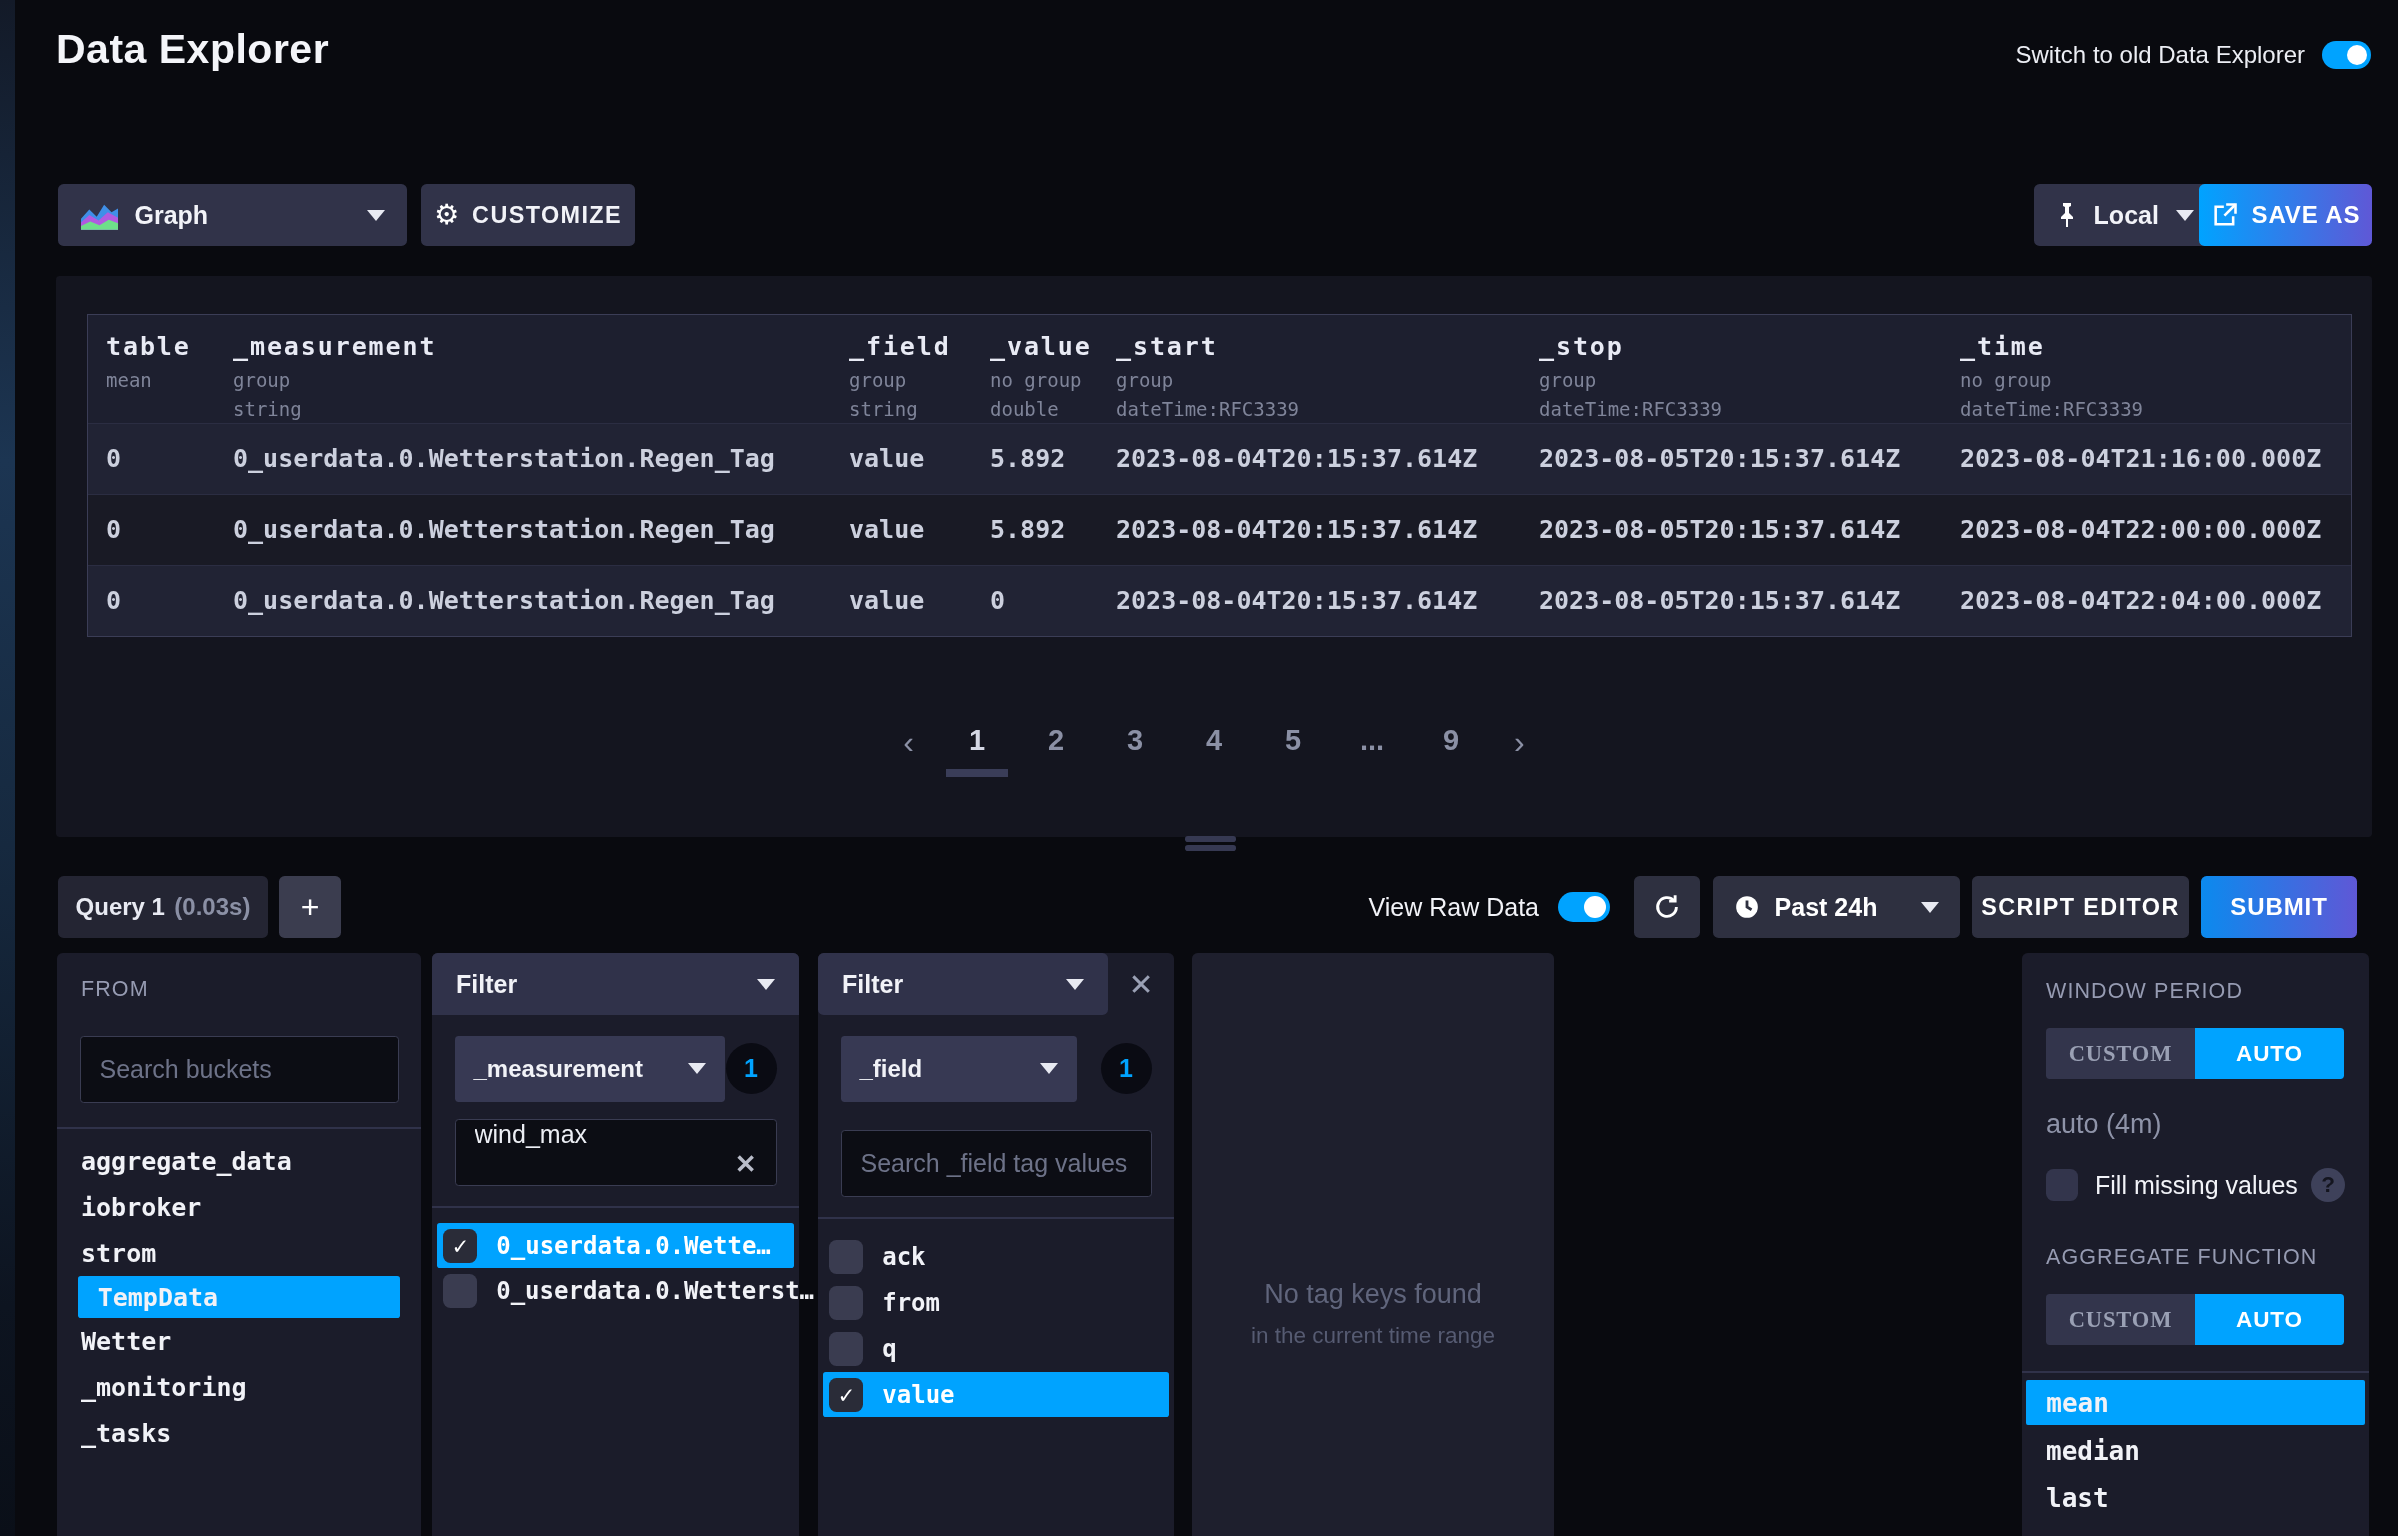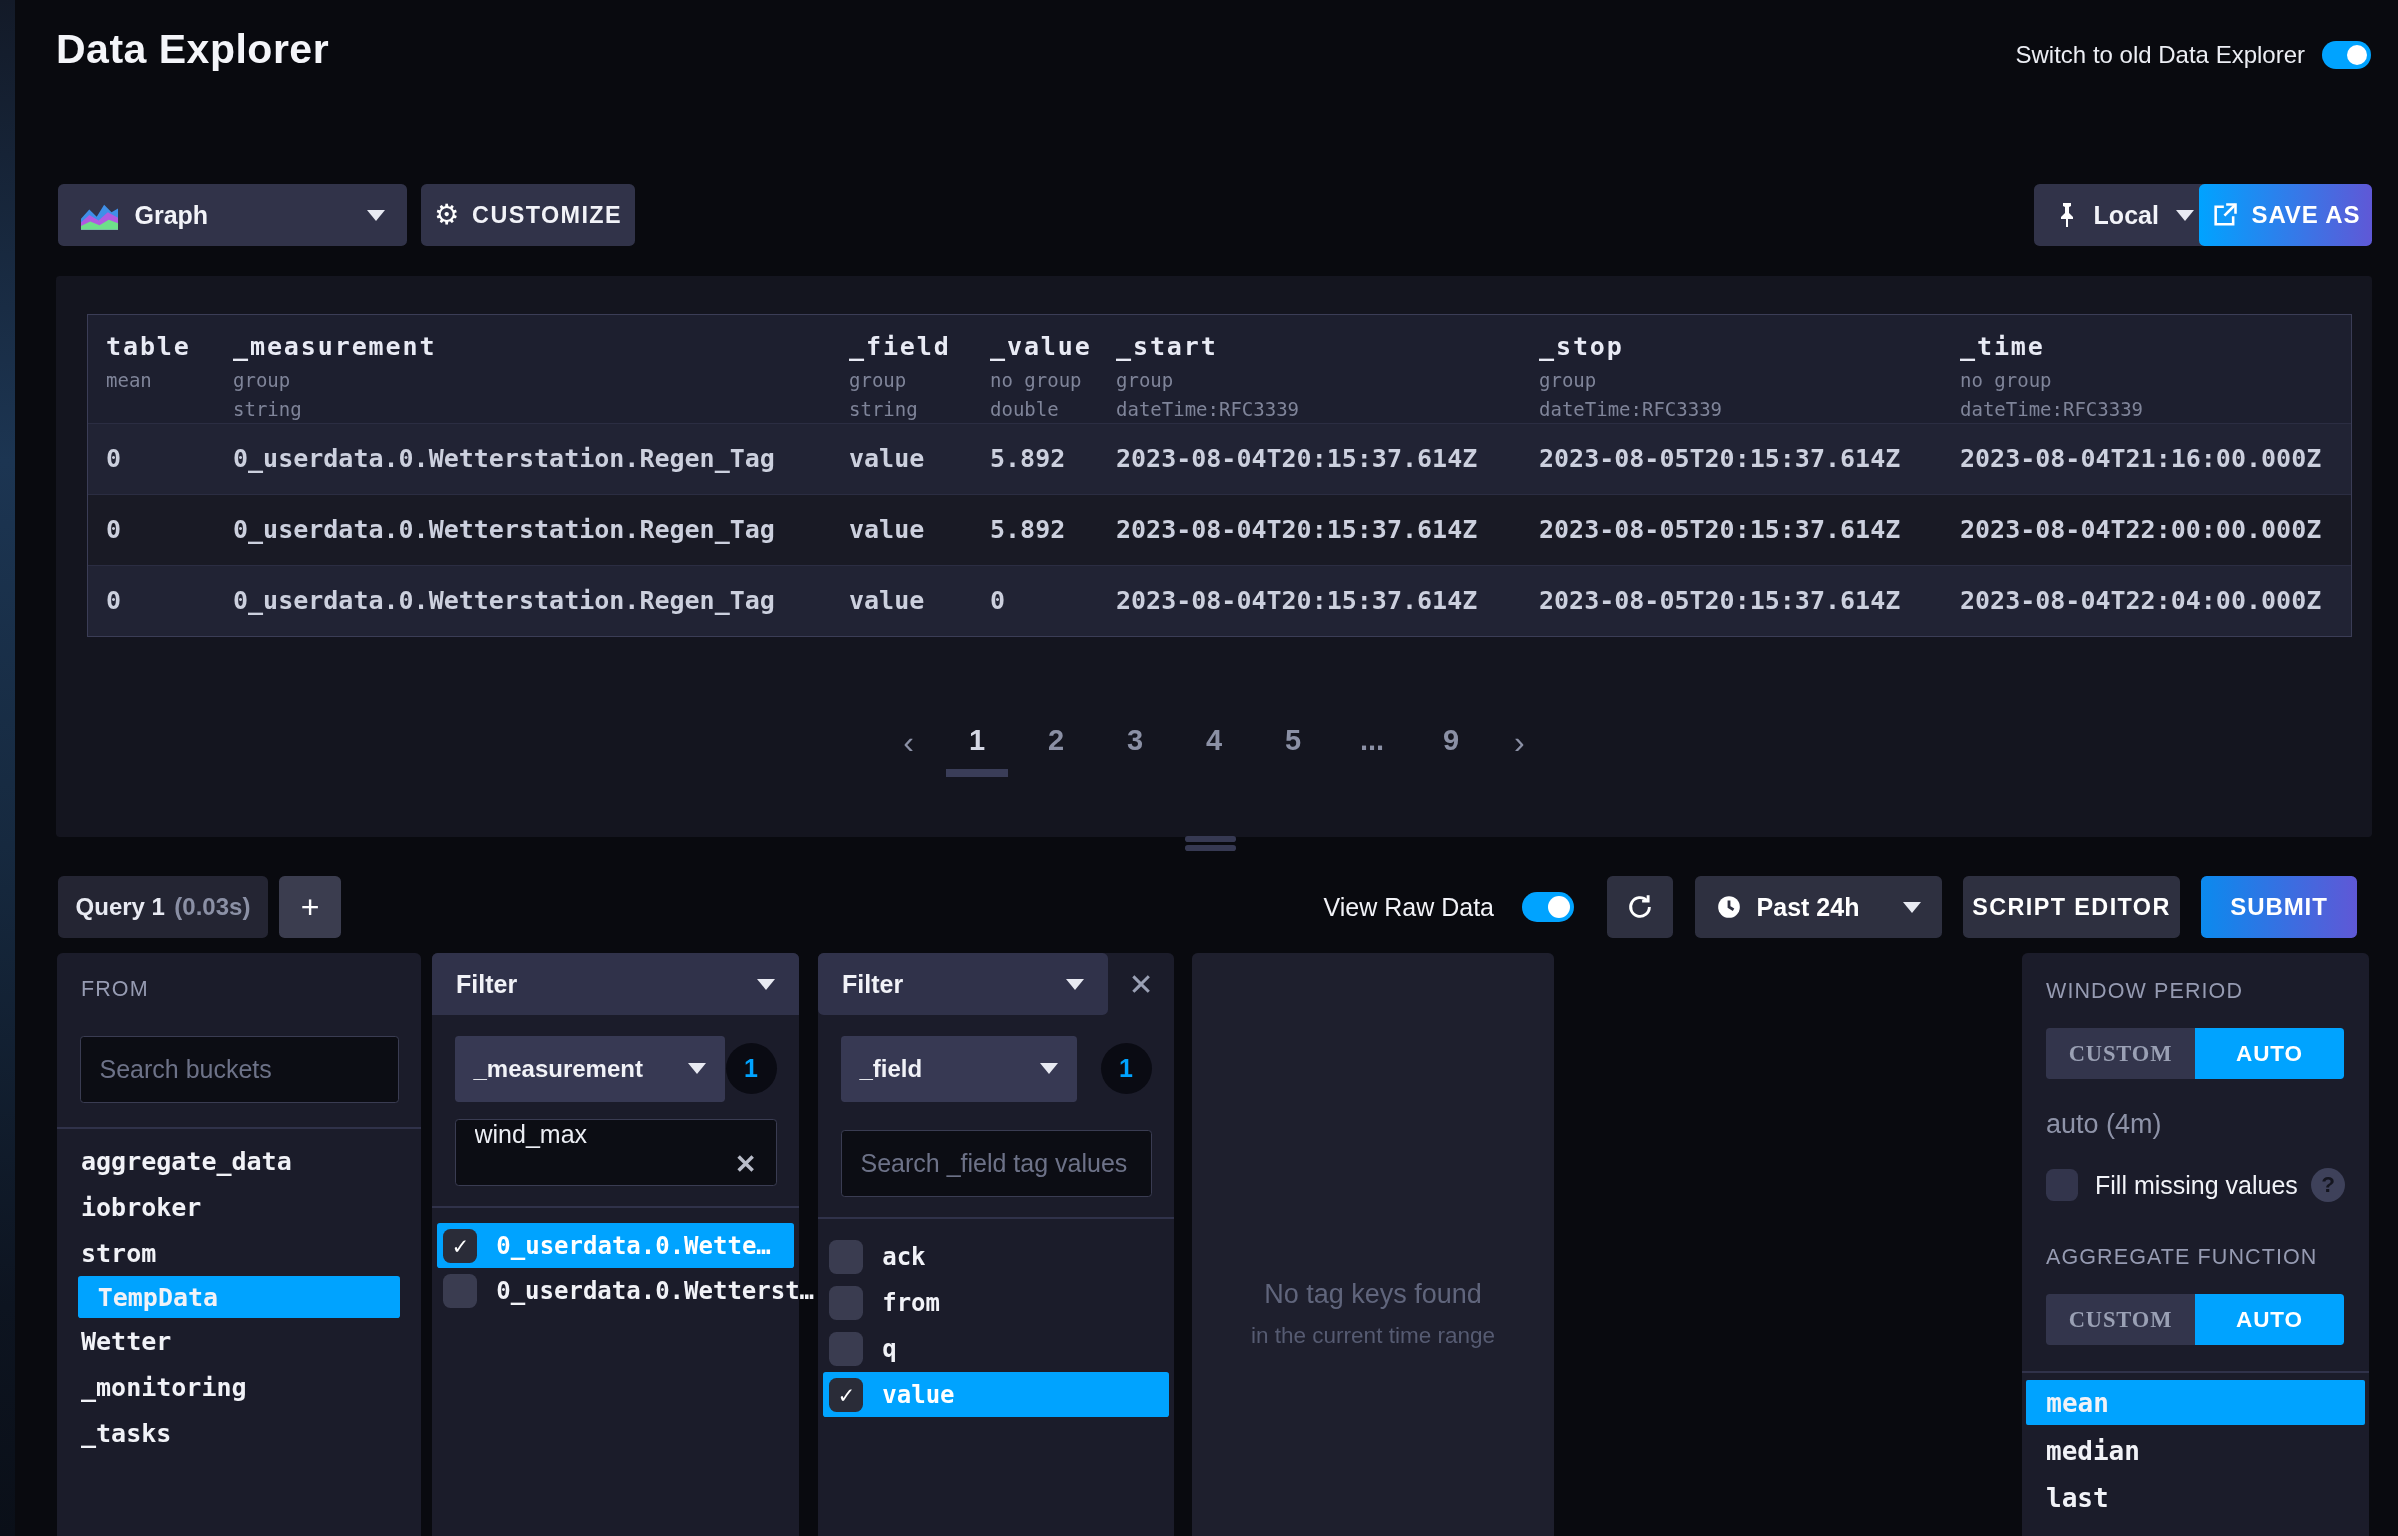--- a/index.html
+++ b/index.html
@@ -64,21 +64,21 @@
   .drag-handle span { width:51px; height:5.6px; border-radius:2.8px; background:#363952; }
 
   
   .query-bar { position:absolute; left:0; top:876px; width:2383px; height:62px; }
   .query-tab { position:absolute; left:58px; width:210px; height:62px; background:#242533; border-radius:5.6px;
     display:flex; align-items:center; justify-content:center; gap:9.4px; }
   .query-tab .nm { font-size:24px; font-weight:bold; color:#e8eaf2; }
   .query-tab .tm { font-size:24px; font-weight:bold; color:#8b90a5; }
   .add-btn { position:absolute; left:279px; width:62px; height:62px; background:#3b3d4f; border-radius:5.6px;
     color:#fff; font-size:32px; display:flex; align-items:center; justify-content:center; }
-  .right-cluster { position:absolute; right:26px; top:0; display:flex; align-items:center;gap:9px; }
+  .right-cluster { position:absolute; right:26px; top:0; display:flex; align-items:center; }
   .raw-label { font-size:25px; color:#f2f3f8; }
   .raw-toggle { margin-left:19px; width:52px; height:30px; }
   .raw-toggle .knob { width:22.5px; height:22.5px; }
   .sq-btn { background:#2e3040; border-radius:5.6px; height:62px; display:flex; align-items:center; justify-content:center; }
   .refresh-btn { margin-left:24px; width:66px; }
   .range-btn { margin-left:13px; width:247px; padding:0 20.6px; justify-content:flex-start; }
   .range-btn .lbl { font-size:25px; font-weight:bold; color:#fff; margin-left:15px; }
   .script-btn { margin-left:12px; width:217px; }
   .script-btn .lbl { font-size:23.4px; font-weight:bold; color:#fff; letter-spacing:1.4px; }
   .submit-btn { margin-left:12px; width:156px; background:linear-gradient(90deg,#0b8aee 0%,#5f58d6 100%); }

